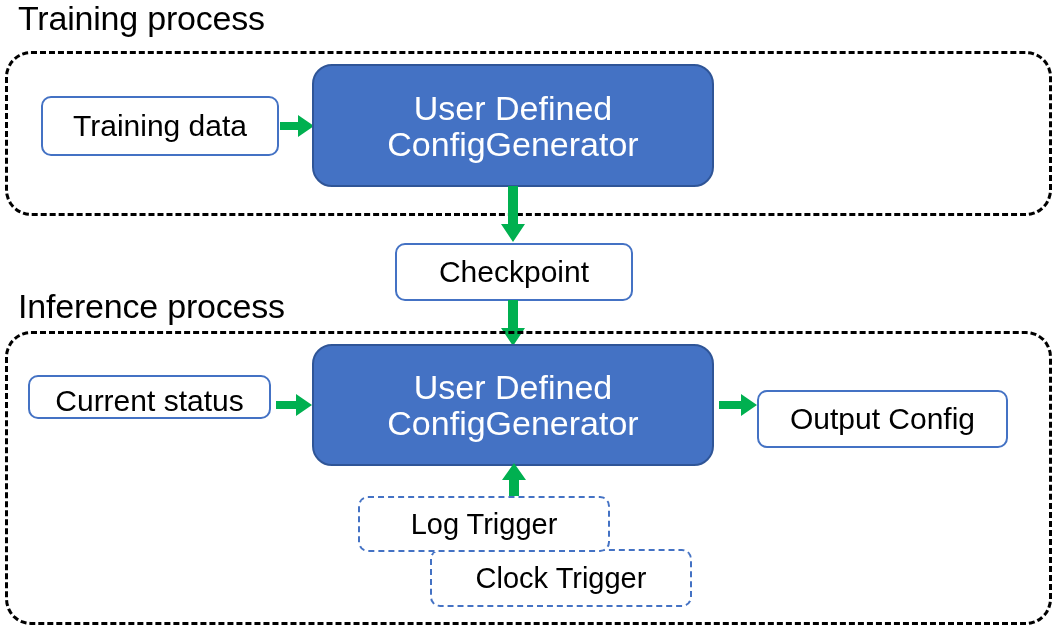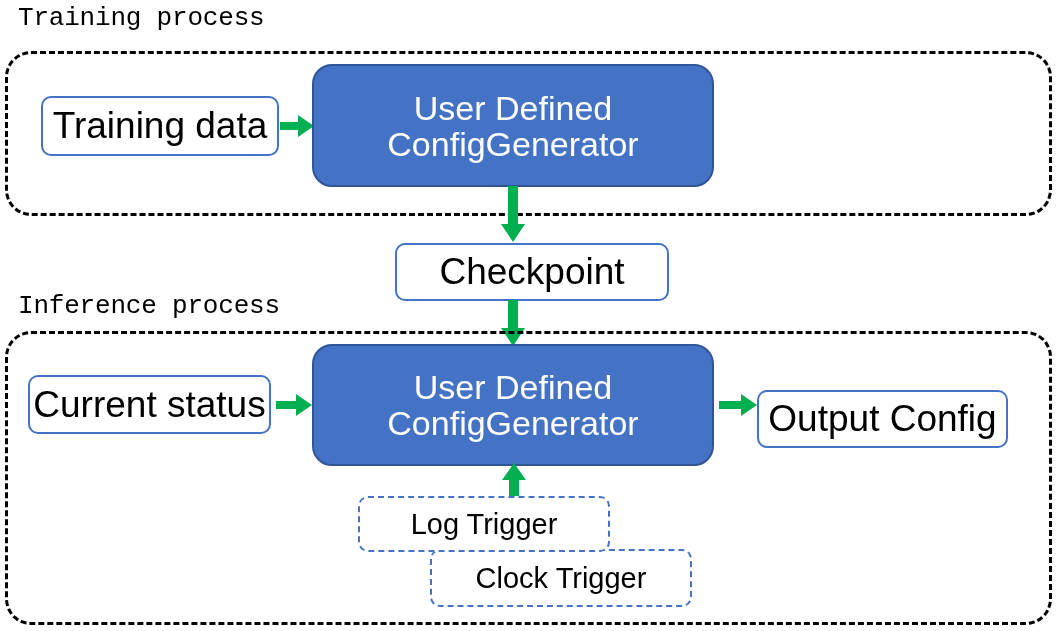--- a/index.html
+++ b/index.html
@@ -12,26 +12,25 @@
   }
   #canvas {
     position: relative;
     width: 1057px;
     height: 631px;
     background: #ffffff;
     overflow: hidden;
   }
   .section-title {
     position: absolute;
-    font-size: 26px;
+    font-size: 34px;
     line-height: 32px;
     color: #000000;
     white-space: nowrap;
     letter-spacing: -0.2px;
-    font-family: Liberation Mono, monospace;
   }
   .group-box {
     position: absolute;
     border: 3px dashed #000000;
     border-radius: 26px;
     box-sizing: border-box;
     background: transparent;
   }
   .node {
     position: absolute;
@@ -39,21 +38,21 @@
     display: flex;
     align-items: center;
     justify-content: center;
     text-align: center;
     border-radius: 10px;
     background: #ffffff;
   }
   .node-plain {
     border: 2px solid #4472C4;
     color: #000000;
-    font-size: 37px;
+    font-size: 30px;
     line-height: 32px;
   }
   .node-process {
     border: 2px solid #2F5597;
     background: #4472C4;
     color: #ffffff;
     font-size: 34px;
     line-height: 36px;
     border-radius: 20px;
   }
@@ -98,35 +97,35 @@
       <span>ConfigGenerator</span>
     </span>
   </div>
 
   <div class="arrow" style="left:499px; top:186px;">
     <svg width="28" height="58" viewBox="0 0 28 58">
       <path d="M9,0 L19,0 L19,38 L26,38 L14,56 L2,38 L9,38 Z" fill="#00B050"></path>
     </svg>
   </div>
 
-  <div class="node node-plain" style="left:395px; top:243px; width:274px; height:58px;">
+  <div class="node node-plain" style="left:395px; top:243px; width:238px; height:58px;">
     <span>Checkpoint</span>
   </div>
 
   <div class="arrow" style="left:499px; top:300px;">
     <svg width="28" height="48" viewBox="0 0 28 48">
       <path d="M9,0 L19,0 L19,28 L26,28 L14,46 L2,28 L9,28 Z" fill="#00B050"></path>
     </svg>
   </div>
 
   <div class="section-title" style="left:18px; top:290px;">Inference process</div>
 
   <div class="group-box" style="left:5px; top:331px; width:1047px; height:294px;"></div>
 
-  <div class="node node-plain" style="left:28px; top:375px; width:243px; height:59px;">
+  <div class="node node-plain" style="left:28px; top:375px; width:243px; height:44px;align-items:flex-end;">
     <span>Current status</span>
   </div>
 
   <div class="arrow" style="left:276px; top:391px;">
     <svg width="38" height="28" viewBox="0 0 38 28">
       <path d="M0,10 L20,10 L20,3 L36,14 L20,25 L20,18 L0,18 Z" fill="#00B050"></path>
     </svg>
   </div>
 
   <div class="node node-process" style="left:312px; top:344px; width:402px; height:122px;">

